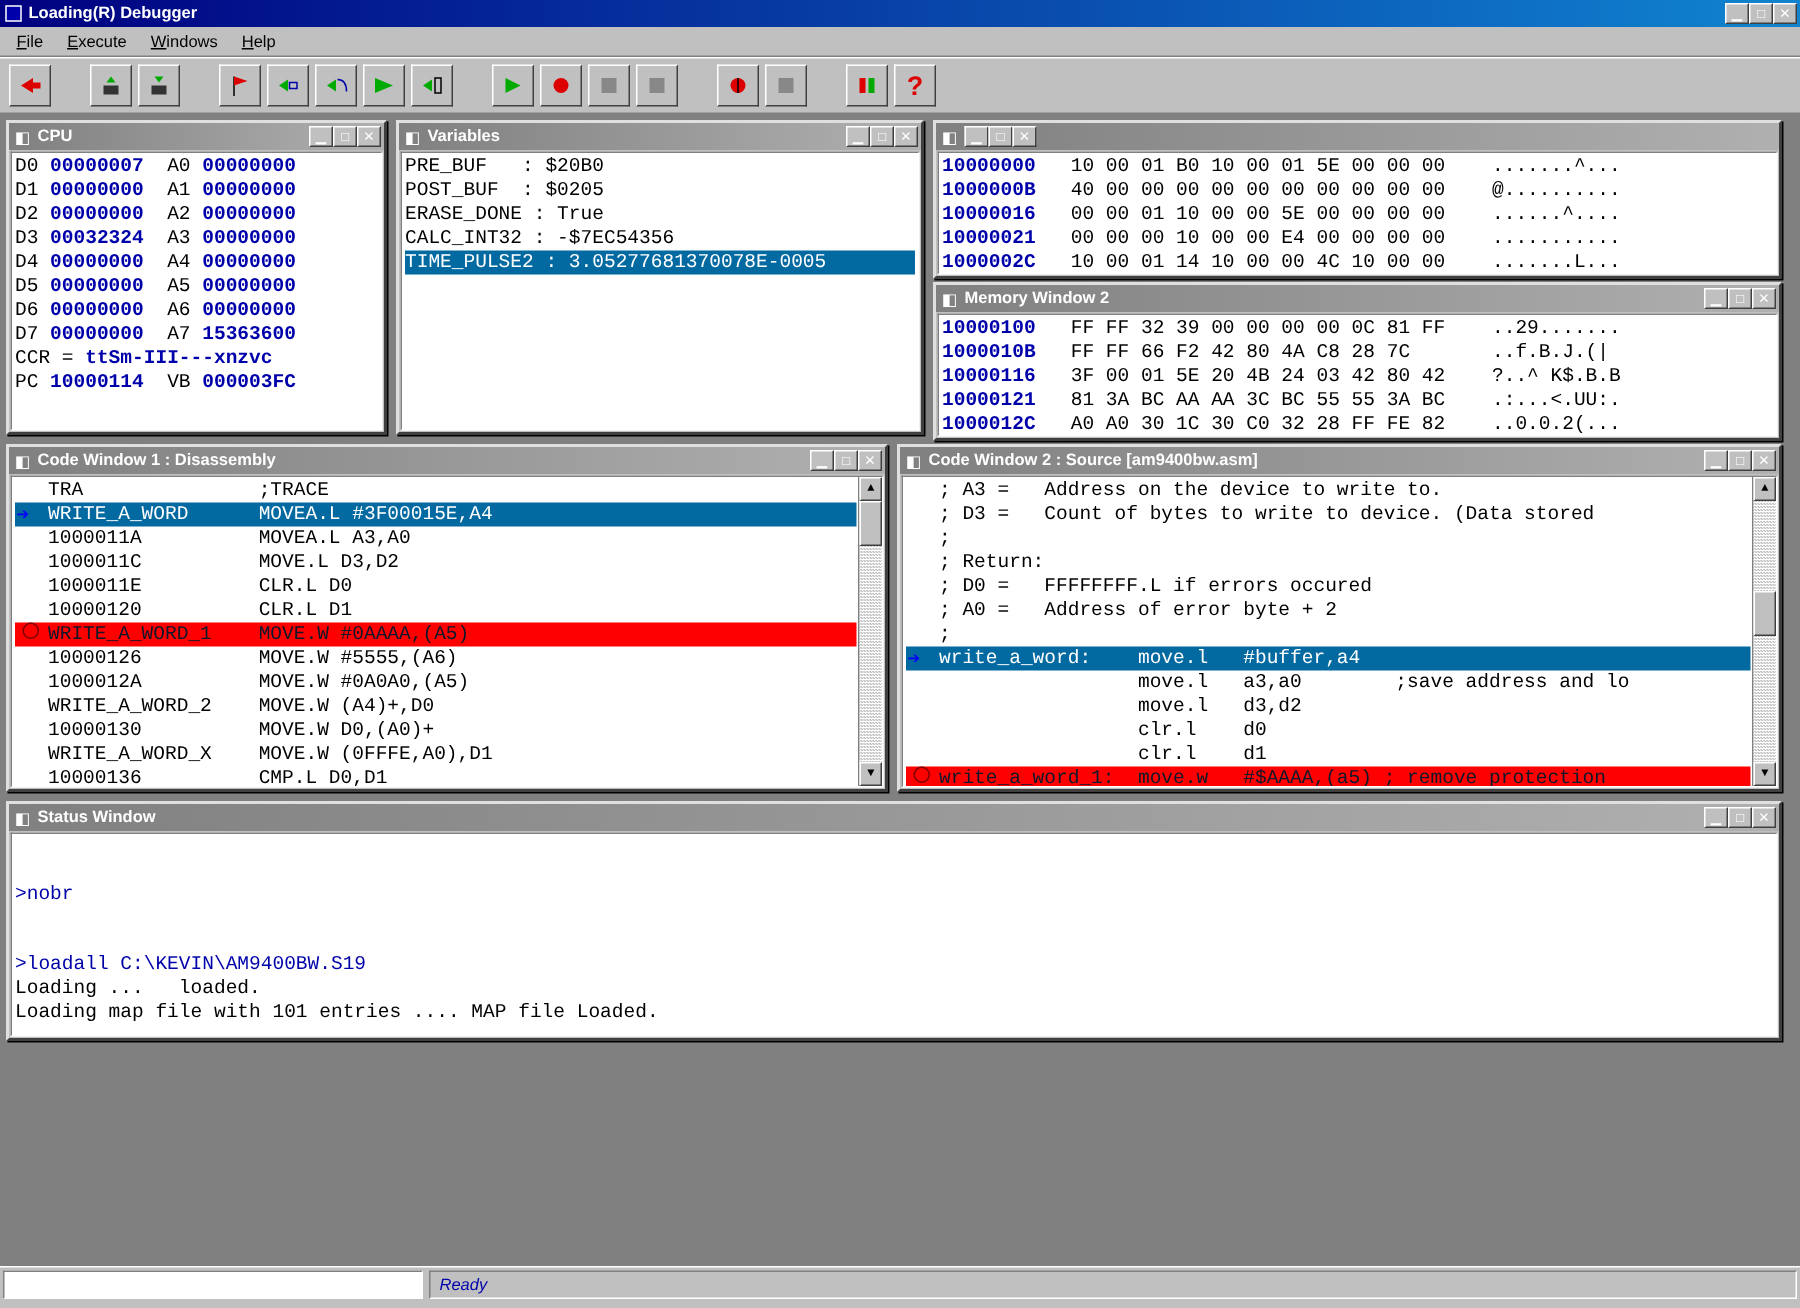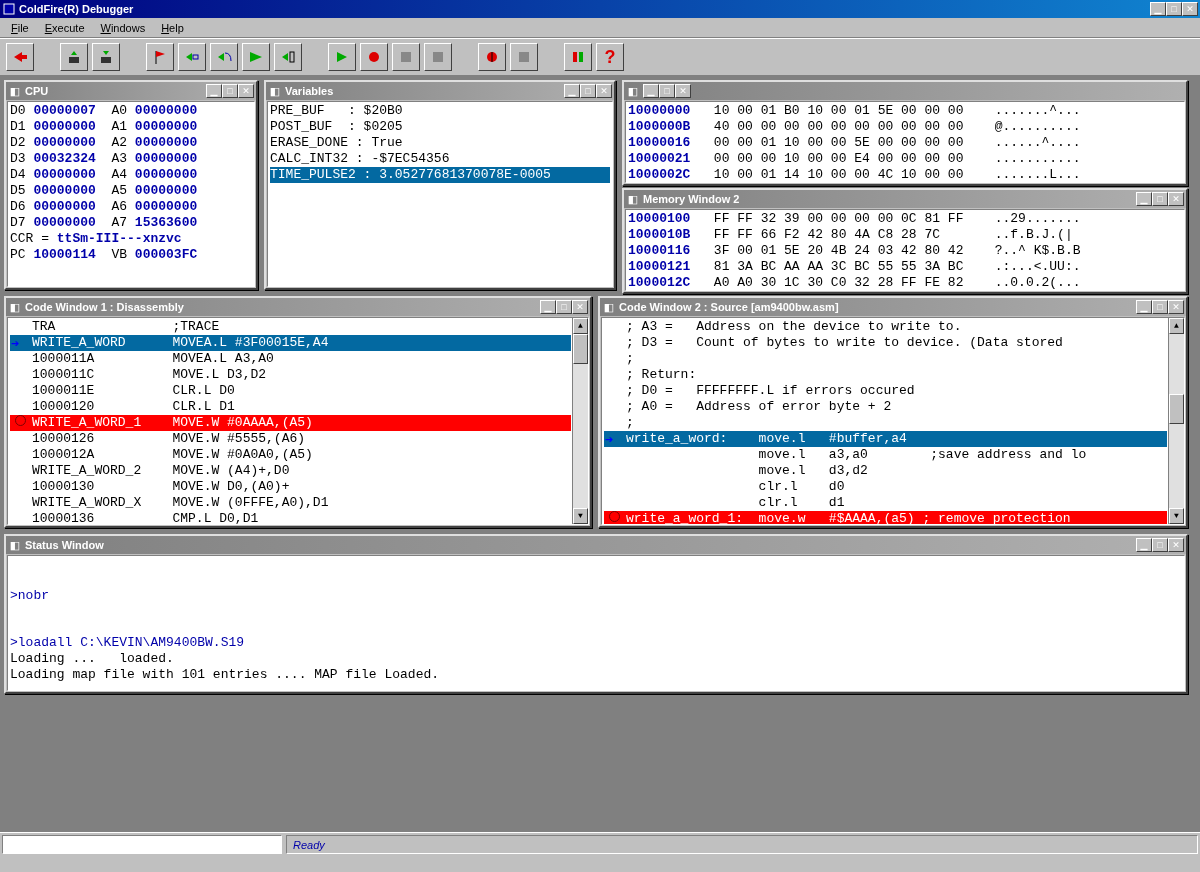--- a/index.html
+++ b/index.html
@@ -34,49 +34,49 @@
 
 .vscroll { position: absolute; top: 0; right: 0; bottom: 0; width: 16px; background: #c8c8c8; border-left: 1px solid #808080; display: flex; flex-direction: column; }
 .vscroll .sbtn { height: 16px; background: #c0c0c0; border: 1px solid; border-color: #fff #404040 #404040 #fff; display: flex; align-items: center; justify-content: center; font-size: 8px; }
 .vscroll .strack { flex: 1; background: repeating-conic-gradient(#c0c0c0 0% 25%, #fff 0% 50%) 50% / 2px 2px; }
 .vscroll .sthumb { background: #c0c0c0; border: 1px solid; border-color: #fff #404040 #404040 #fff; }
 
 
 .mono { font-family: "Courier New", monospace; font-size: 13px; line-height: 16px; white-space: pre; }
 .blue { color: #0000aa; font-weight: bold; }
 .row-sel { background: #0369a1; color: #fff; }
-.row-bp { background: #ff0000; color: #ffffff; }
+.row-bp { background: #ff0000; color: #0f172a; }
 .cmdtxt { color: #0000aa; margin-top: 31px; }
 
 
 .bpdot { display: inline-block; width: 11px; height: 11px; background: #ff0000; border-radius: 50%; border: 1px solid #800000; vertical-align: middle; margin-right: 2px; }
 
 
-.statusbar { position: absolute; bottom: 16px; left: 0; right: 0; height: 24px; background: #c0c0c0; display: flex; align-items: stretch; border-top: 1px solid #fff; }
+.statusbar { position: absolute; bottom: 4px; left: 0; right: 0; height: 24px; background: #c0c0c0; display: flex; align-items: stretch; border-top: 1px solid #fff; }
 .statusbar .cmdinput { width: 280px; border: 1px solid; border-color: #808080 #fff #fff #808080; background: #fff; margin: 2px; padding: 2px 4px; font-family: "Courier New", monospace; font-size: 12px; }
 .statusbar .statusmsg { flex: 1; border: 1px solid; border-color: #808080 #fff #fff #808080; margin: 2px; padding: 2px 6px; color: #0000aa; font-style: italic; font-size: 11px; display: flex; align-items: center; }
 
 
 .icon { width: 20px; height: 20px; display: inline-flex; align-items: center; justify-content: center; }
 
 
 .memrow { white-space: pre; font-family: "Courier New", monospace; font-size: 13px; line-height: 16px; }
 .coderow { white-space: pre; font-family: "Courier New", monospace; font-size: 13px; line-height: 16px; padding-left: 22px; position: relative; }
 .coderow .gutter { position: absolute; left: 2px; width: 18px; display: flex; align-items: center; justify-content: center; }
 </style>
 </head>
 <body>
 
 <div class="titlebar">
   <span class="sysicon">
       <svg width="12" height="12">
         <rect x="1" y="1" width="10" height="10" fill="#00a" stroke="#fff"></rect>
       </svg>
     </span>
-  <span class="title">ColdFire(R) Debugger</span>
+  <span class="title">Loading(R) Debugger</span>
   <div class="winbtns">
     <div class="winbtn">▁</div>
     <div class="winbtn">□</div>
     <div class="winbtn">✕</div>
   </div>
 </div>
 
 <div class="menubar">
   <div class="menuitem"><span class="ul">F</span><span></span>ile</div>
   <div class="menuitem"><span class="ul">E</span>xecute</div>

